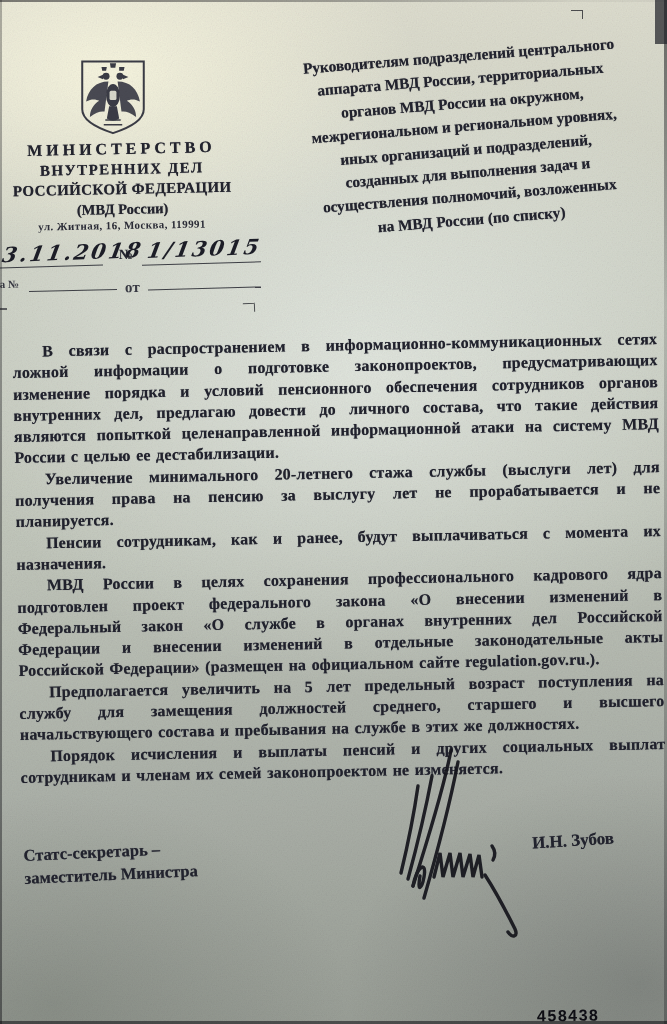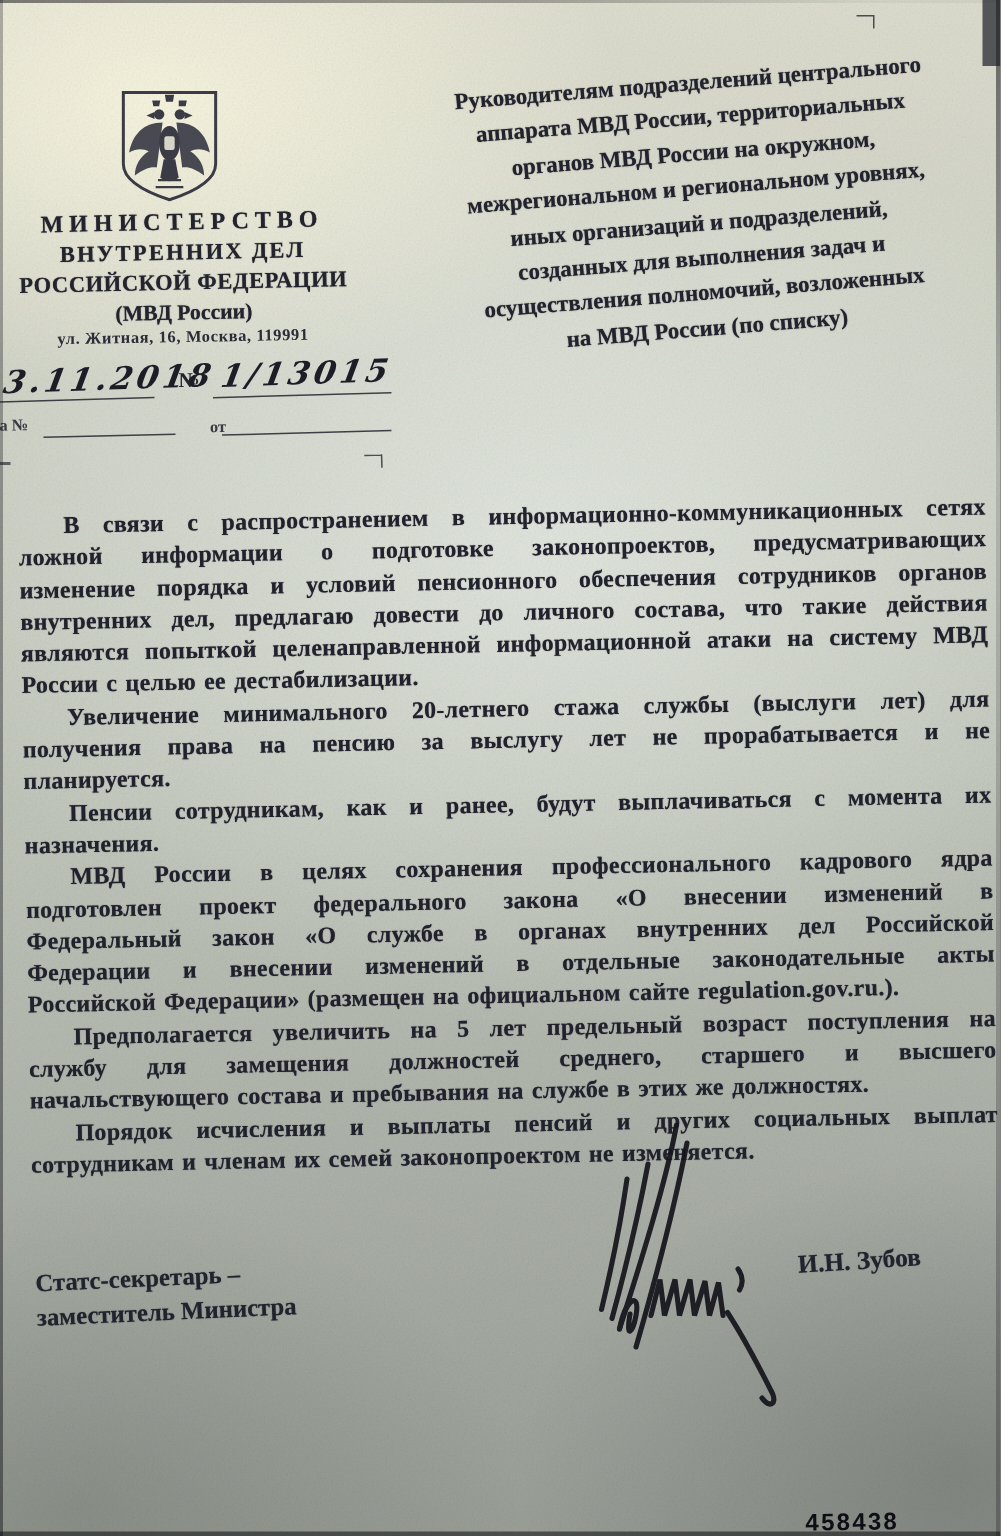--- a/index.html
+++ b/index.html
@@ -28,21 +28,21 @@
   .handwrite{font-family:"DejaVu Serif",serif;font-style:italic;font-weight:bold;
        color:#1c1d27;letter-spacing:2.5px;transform:skewX(-12deg) rotate(-2deg);display:inline-block;}
   .date-value{left:-14px;top:240px;font-size:21px;}
   .num-sign{left:119px;top:247px;font-size:14px;font-weight:bold;}
   .num-value{left:148px;top:236px;font-size:21px;}
   .rule{border-bottom:1.6px solid rgba(35,36,46,.85);height:0;}
   .rule-date{left:0;top:266px;width:103px;transform:rotate(-1.6deg);}
   .rule-num{left:142px;top:263px;width:119px;transform:rotate(-1.6deg);}
   .ref-label{left:-9px;top:278px;font-size:11px;font-weight:bold;color:#3a3b45;transform:rotate(-1deg);}
   .rule-ref1{left:29px;top:290px;width:88px;border-bottom-width:1.2px;transform:rotate(-1.4deg);}
-  .ref-from{left:140px;top:279px;font-size:11px;font-weight:bold;color:#3a3b45;transform:rotate(-1deg);}
+  .ref-from{left:125px;top:279px;font-size:15px;font-weight:bold;color:#3a3b45;transform:rotate(-1deg);}
   .rule-ref2{left:148px;top:288px;width:113px;border-bottom-width:1.2px;transform:rotate(-1.6deg);}
   
   .recipient{left:274px;top:44px;width:382px;transform:rotate(-4.6deg);transform-origin:50% 50%;
        text-align:center;font-size:15.3px;font-weight:bold;line-height:23.4px;color:#22232e;
        text-shadow:0 0 .8px rgba(25,25,40,.7);}
   
   .body-text{left:12px;top:341px;width:645px;transform:rotate(-1.15deg);transform-origin:0 0;
        font-size:16px;font-weight:bold;color:#21222d;letter-spacing:.2px;word-spacing:1.2px;
        text-shadow:0 0 .7px rgba(25,26,42,.65);}
   .bl{line-height:21.3px;height:21.3px;text-align:justify;text-align-last:justify;overflow:hidden;}

